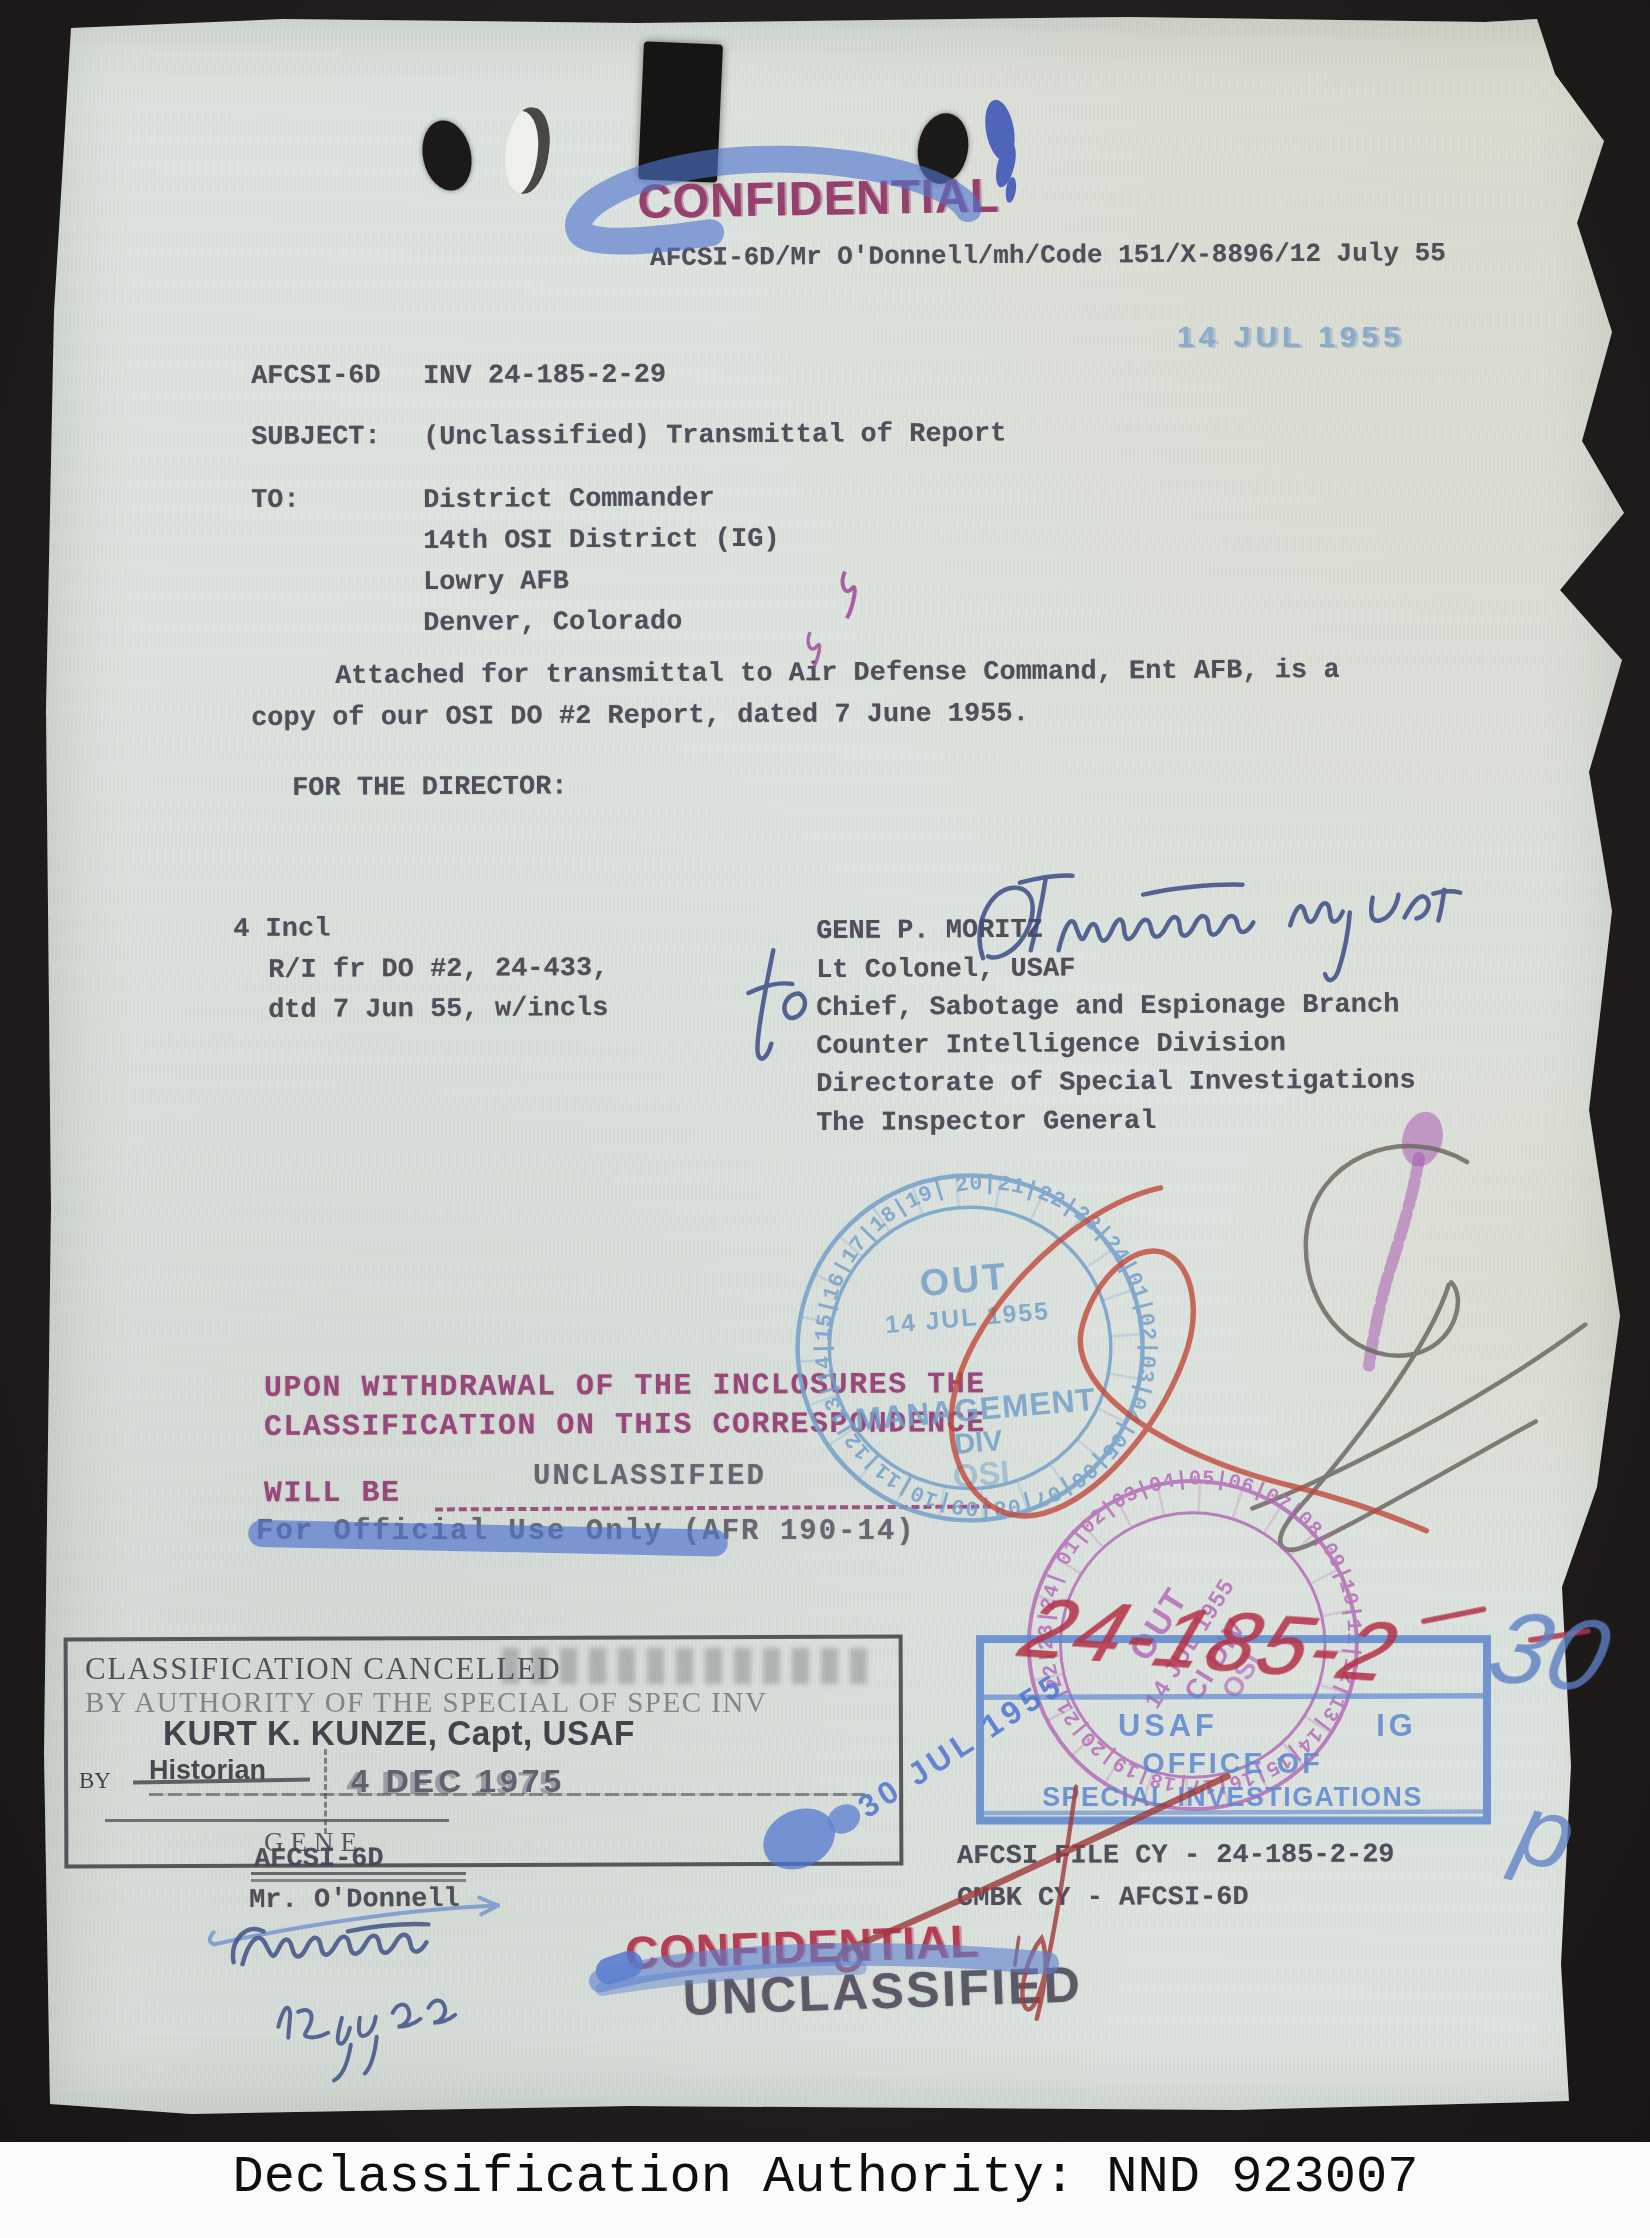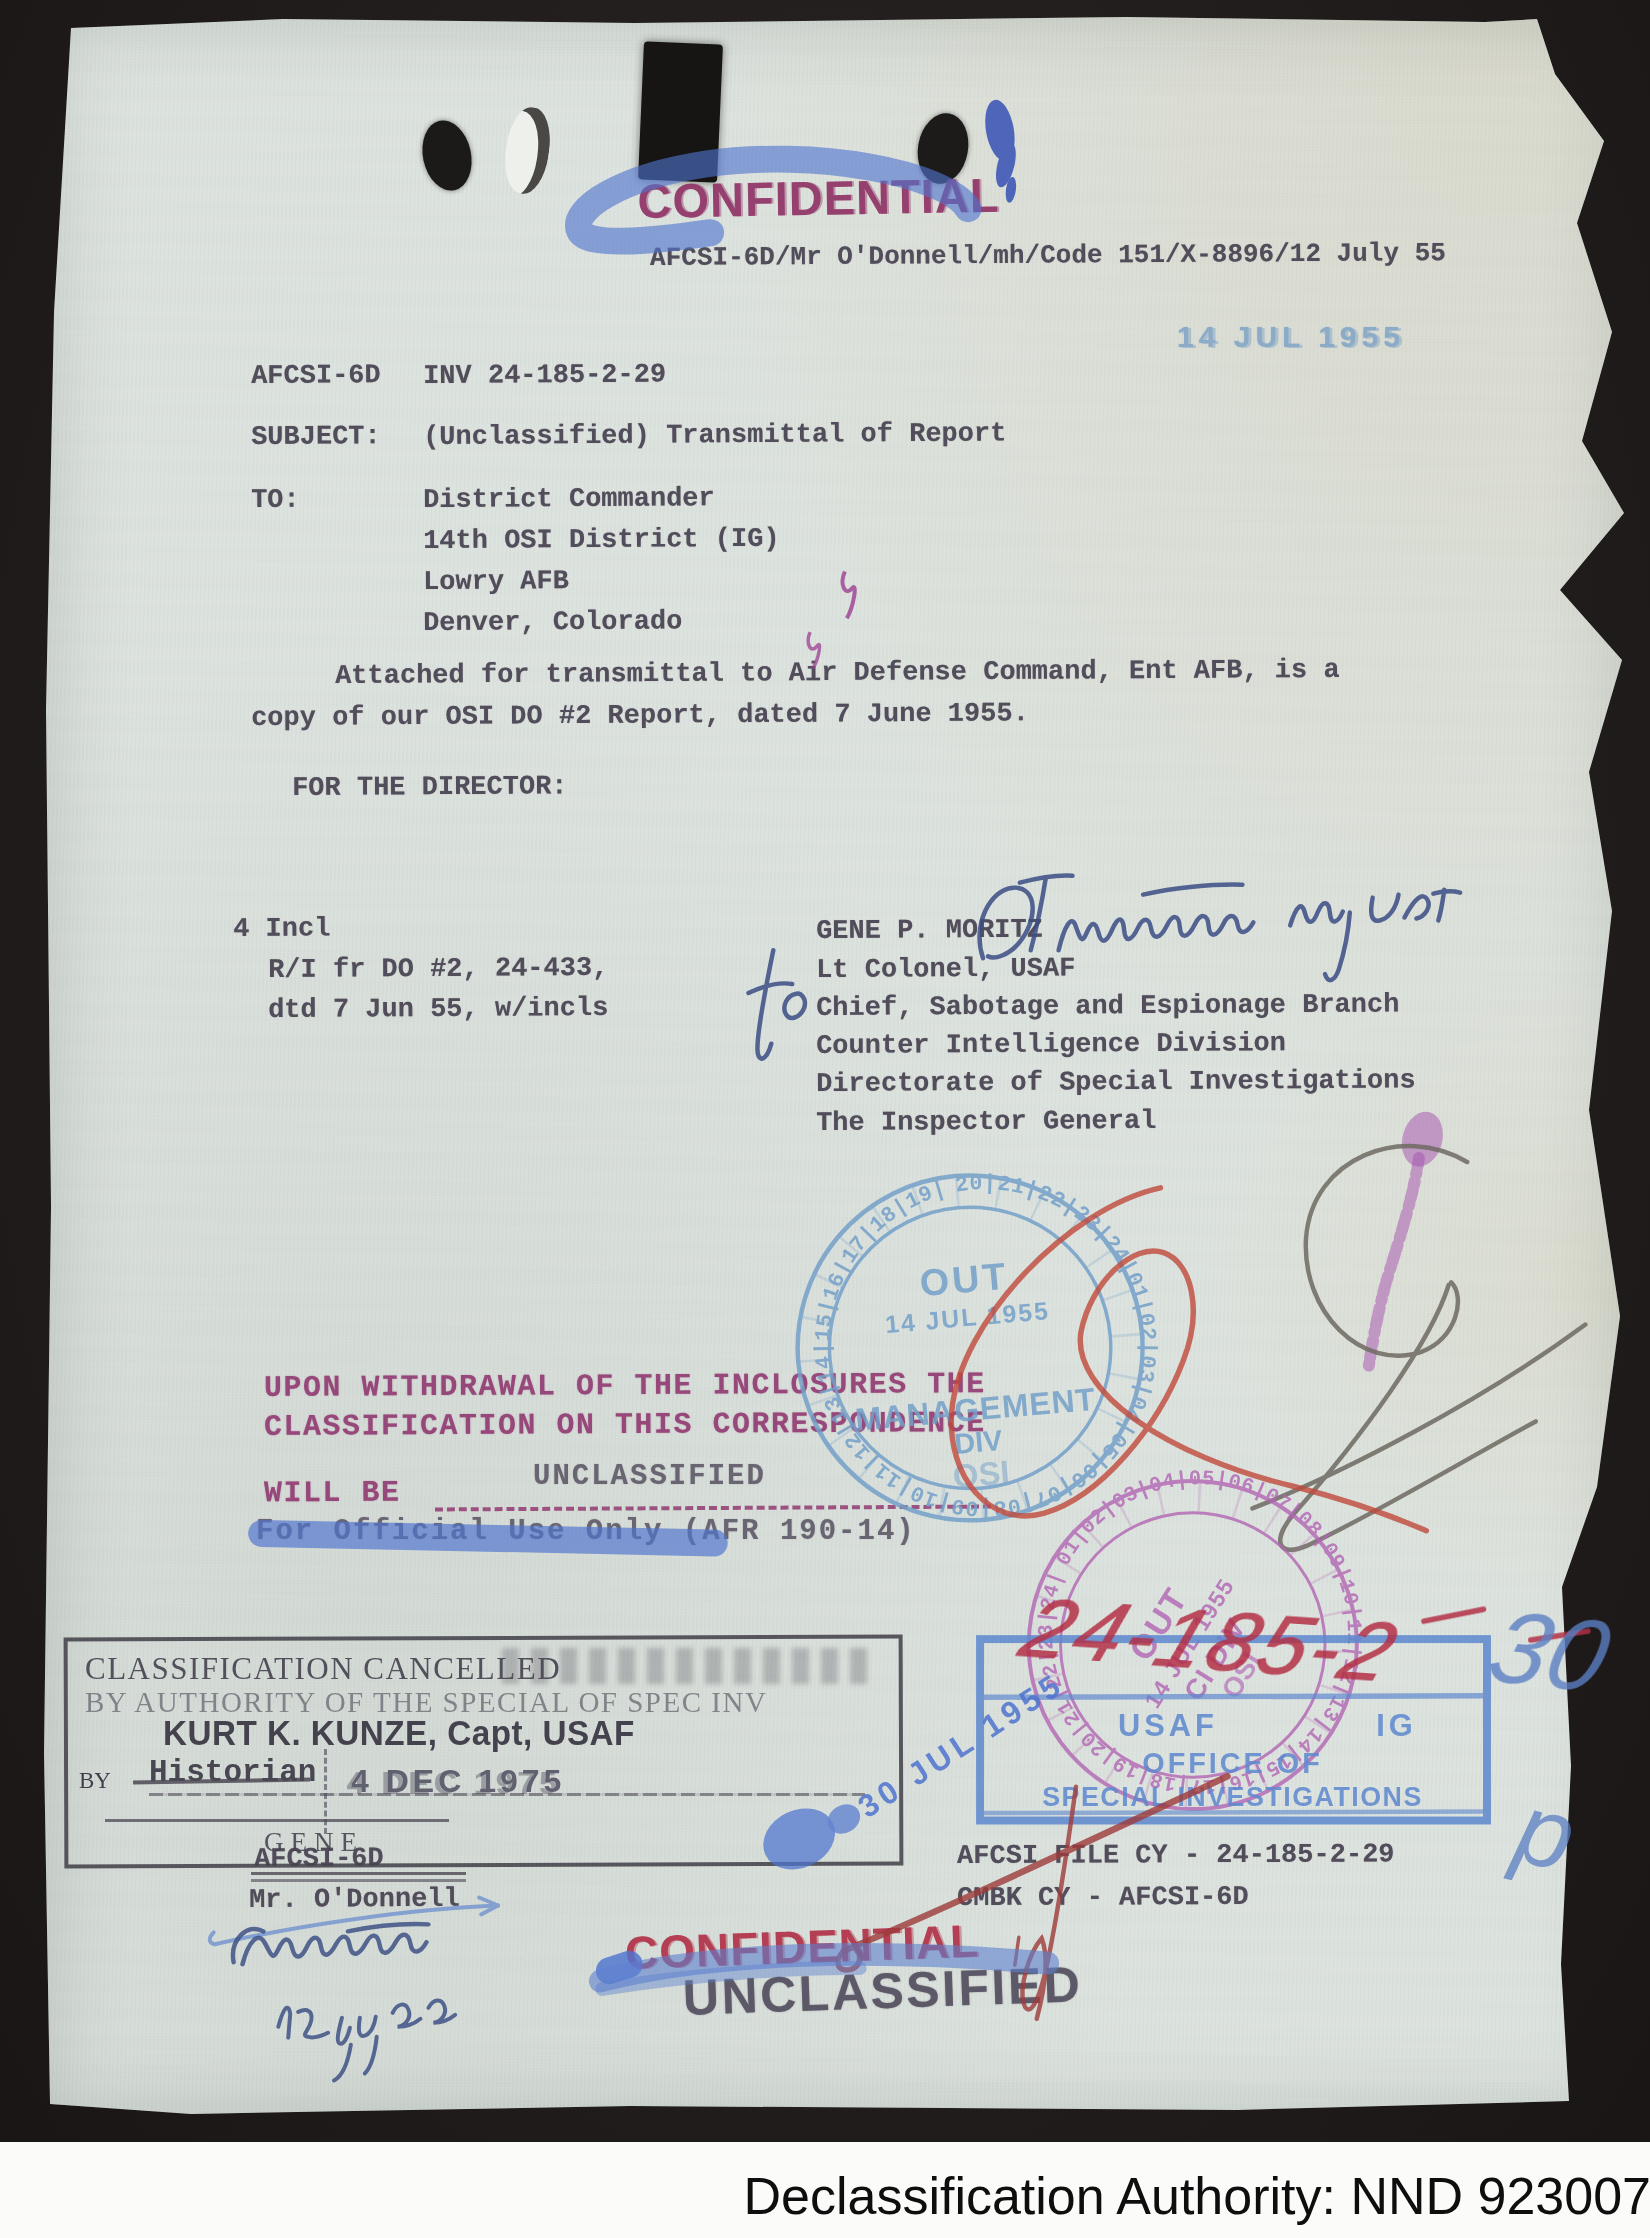--- a/index.html
+++ b/index.html
@@ -34,22 +34,22 @@
   .gts{position:absolute;font-family:"Liberation Mono","DejaVu Sans Mono",monospace;font-weight:700;
      color:#5a5564;font-size:29px;line-height:1;white-space:pre;opacity:.88;letter-spacing:2px;
      text-shadow:0 0 1.5px rgba(90,85,100,.4);}
   
   .conf{position:absolute;font-family:"Liberation Sans",sans-serif;font-weight:bold;
      letter-spacing:1px;transform-origin:left top;}
   .serifbox{font-family:"Liberation Serif","DejaVu Serif",serif;color:#413e4b;position:absolute;}
   .line{position:absolute;background:#4b4854;}
   
   #caption-strip{left:0;top:2142px;width:1651px;height:97px;background:#fbfbf9;}
-  #caption-text{width:100%;text-align:right;margin-top:24px;
-     font-family:Liberation Sans, sans-serif;font-size:52px;color:#0e0e0e;}
+  #caption-text{width:100%;text-align:center;margin-top:6px;
+     font-family:Liberation Mono, monospace;font-size:52px;color:#0e0e0e;}
   svg text{font-family:"Liberation Sans",sans-serif;}
   .ringtxt{font-family:"Liberation Mono","DejaVu Sans Mono",monospace;font-weight:bold;}
   #overlay{left:0;top:0;pointer-events:none;}
 </style>
 </head>
 <body>
 
 <div id="page">
 
   <div id="paper" class="abs"></div>
@@ -110,22 +110,22 @@
   <div class="abs" style="left:64px;top:1636px;width:831px;height:223px;border:4px solid rgba(58,56,66,.82);
               transform:rotate(-0.2deg);"></div>
   <div class="serifbox" style="left:85px;top:1651px;font-size:31px;letter-spacing:1.5px;opacity:.88;">CLASSIFICATION CANCELLED</div>
   <div class="abs" style="left:502px;top:1648px;width:368px;height:36px;opacity:.28;filter:blur(2.5px);
               background:repeating-linear-gradient(90deg, #4b4854 0 17px, transparent 17px 29px);"></div>
   <div class="serifbox" style="left:85px;top:1686px;font-size:29px;letter-spacing:1.5px;opacity:.55;">BY AUTHORITY OF THE SPECIAL OF SPEC INV</div>
   <div class="abs" style="left:163px;top:1713px;font-family:'Liberation Sans',sans-serif;font-weight:bold;
               font-size:35px;color:#35333f;opacity:.9;transform:scaleX(.95);transform-origin:left top;
               letter-spacing:0.5px;">KURT K. KUNZE, Capt, USAF</div>
   <div class="serifbox" style="left:79px;top:1759px;font-size:23px;margin-top:9px;">BY</div>
-  <div class="abs" style="left:149px;top:1755px;font-family:Liberation Mono, monospace;font-weight:bold;
-              font-size:31px;color:#3d3b47;opacity:.92;">Historian</div>
+  <div class="abs" style="left:149px;top:1755px;font-family:Liberation Sans, sans-serif;font-weight:bold;
+              font-size:27px;color:#3d3b47;opacity:.92;">Historian</div>
   <div class="line" style="left:133px;top:1779px;width:177px;height:3.5px;transform:rotate(-1deg);opacity:.85;"></div>
   <div class="abs" style="left:149px;top:1793px;width:716px;height:2.5px;opacity:.6;
               background:repeating-linear-gradient(90deg,#4b4854 0 14px, rgba(75,72,84,.25) 14px 19px);"></div>
   <div class="abs" style="left:324px;top:1749px;width:0;height:85px;border-left:3px dashed rgba(70,68,84,.6);"></div>
   <div class="abs" style="left:351px;top:1763px;font-family:'Liberation Sans',sans-serif;font-weight:bold;font-size:32px;
               color:#4e4c5e;opacity:.85;letter-spacing:4px;
               text-shadow:-4.5px 1.5px 0 rgba(78,76,94,.5);">4 DEC 1975</div>
   <div class="line" style="left:105px;top:1819px;width:344px;height:3px;opacity:.75;"></div>
   <div class="serifbox" style="left:264px;top:1827px;font-size:27px;letter-spacing:7px;opacity:.85;">GENE</div>
 

